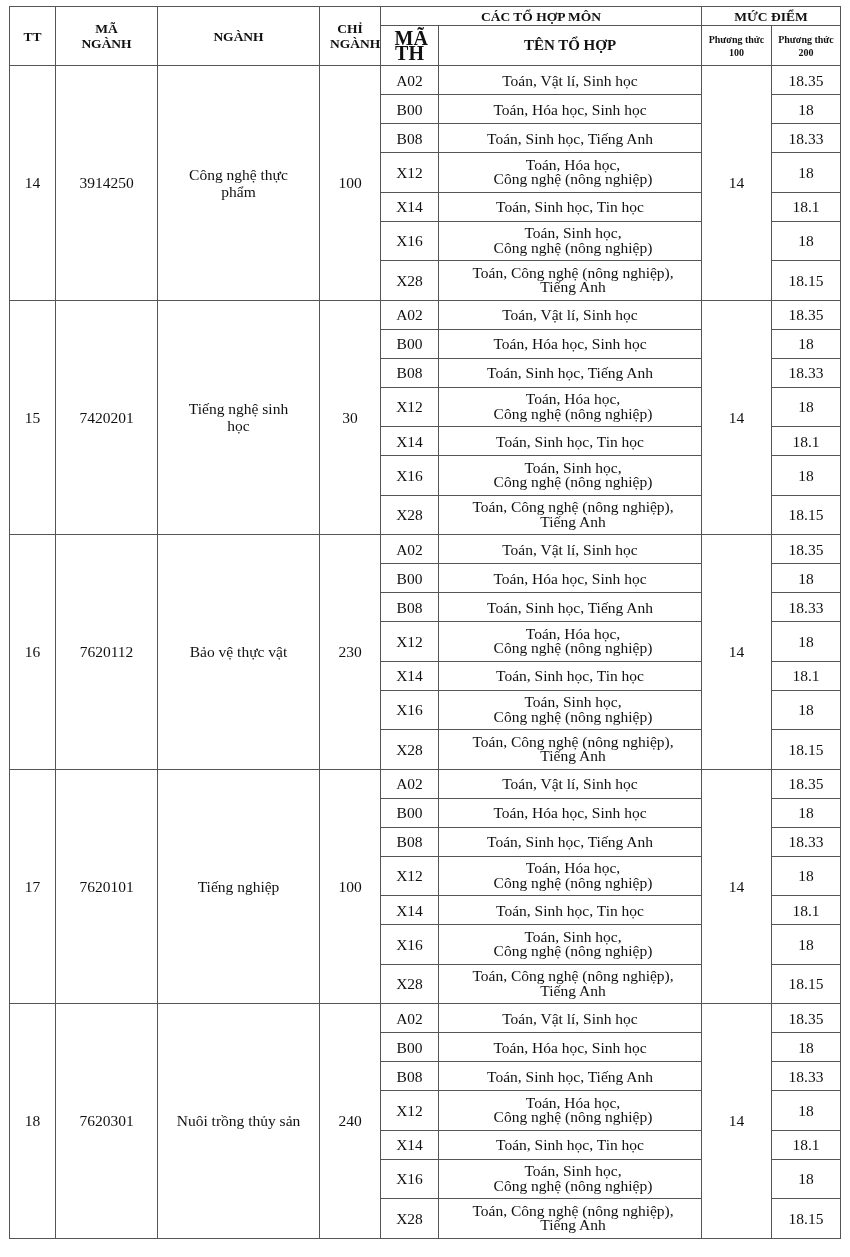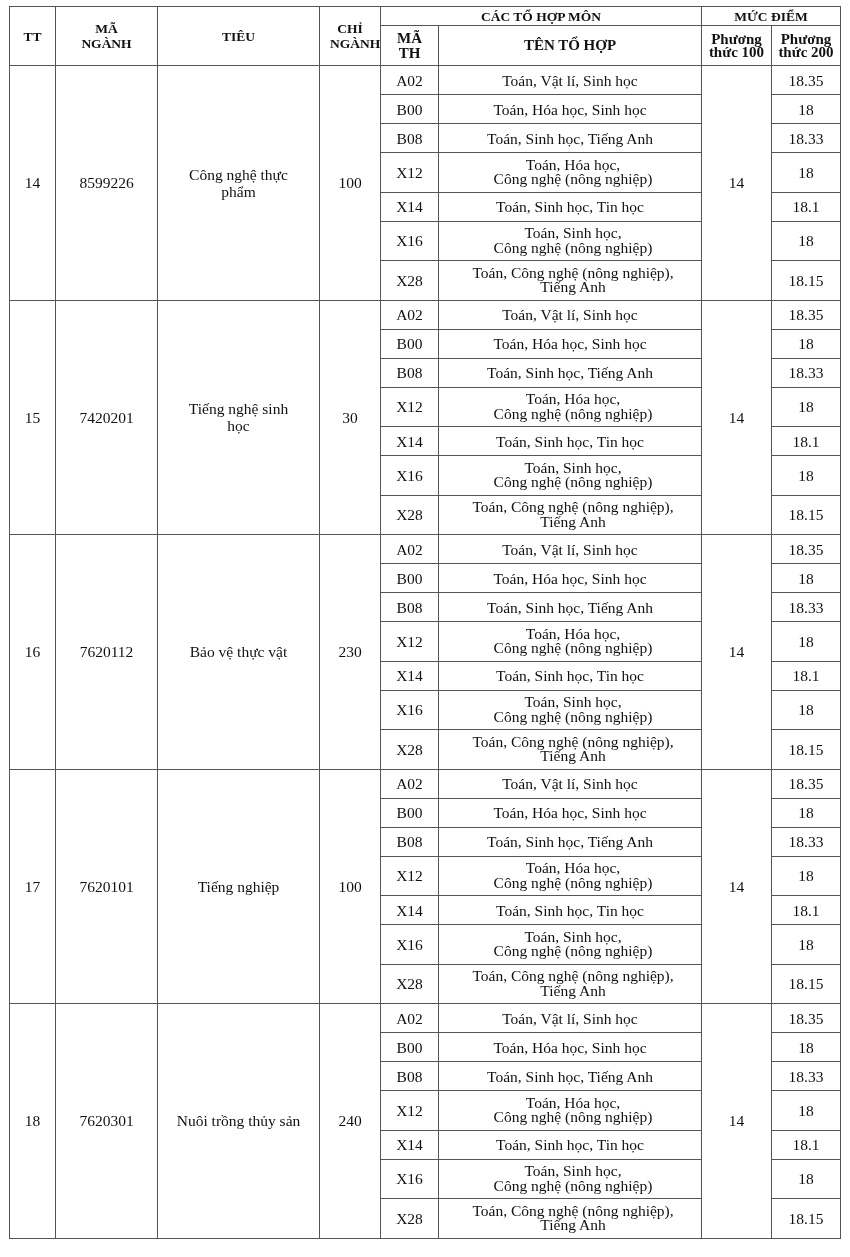--- a/index.html
+++ b/index.html
@@ -1,21 +1,21 @@
 <!DOCTYPE html>
 <html><head>
 <meta charset="utf-8">
 <style>
   html, body { margin:0; padding:0; background:#ffffff; }
   body { width:850px; height:1257px; overflow:hidden; position:relative; }
   .wrap { position:absolute; left:9px; top:6px; }
   table { border-collapse:collapse; font-family:"Liberation Serif", serif; color:#111; }
   td, th { border:1.3px solid #555; text-align:center; vertical-align:middle; padding:0; }
   th { font-weight:bold; font-size:13.5px; line-height:15px; }
-  th.small { font-size:15px; line-height:13px; }
+  th.small { font-size:10px; line-height:13px; }
   td { font-size:15.5px; line-height:15px; }
   td.two { line-height:14.5px;padding-left:6px; }
   .h1 { height:19px; } .h2 { height:40px; }
   tr.r1 td { height:28px; }
   tr.r2 td { height:38.5px; }
 </style>
 </head>
 <body>
 
 <div class="wrap">
@@ -27,36 +27,36 @@
         <col style="width:61px">
     <col style="width:58px">
         <col style="width:263px">
         <col style="width:70px">
         <col style="width:69px">
   </colgroup>
   <thead>
     <tr class="h1">
       <th rowspan="2">TT</th>
       <th rowspan="2"><span style="display:inline-block;width:70px">MÃ NGÀNH</span></th>
-      <th rowspan="2">TIÊU</th>
+      <th rowspan="2">NGÀNH</th>
       <th rowspan="2"><span style="display:inline-block;width:40px">CHỈ NGÀNH</span></th>
       <th colspan="2">CÁC TỔ HỢP MÔN</th>
       <th colspan="2">MỨC ĐIỂM</th>
     </tr>
     <tr class="h2">
-      <th style="font-size:15px"><span style="display:inline-block;width:30px">MÃ TH</span></th>
+      <th style="font-size:20px"><span style="display:inline-block;width:30px">MÃ TH</span></th>
       <th style="font-size:15px">TÊN TỔ HỢP</th>
       <th class="small"><span style="display:inline-block;width:60px">Phương thức 100</span></th>
       <th class="small"><span style="display:inline-block;width:60px">Phương thức 200</span></th>
     </tr>
   </thead>
   <tbody id="tbody">
         <tr class="r1">
           <td rowspan="7">14</td>
-          <td rowspan="7">8599226</td>
+          <td rowspan="7">3914250</td>
           <td rowspan="7"><span style="display:inline-block;width:125px;line-height:17px">Công nghệ thực phẩm</span></td>
           <td rowspan="7">100</td>
           <td>A02</td>
           <td class="" style="white-space:pre-line">Toán, Vật lí, Sinh học</td>
           <td rowspan="7">14</td>
           <td>18.35</td>
         </tr>
         <tr class="r1">
           <td>B00</td>
           <td class="" style="white-space:pre-line">Toán, Hóa học, Sinh học</td>

